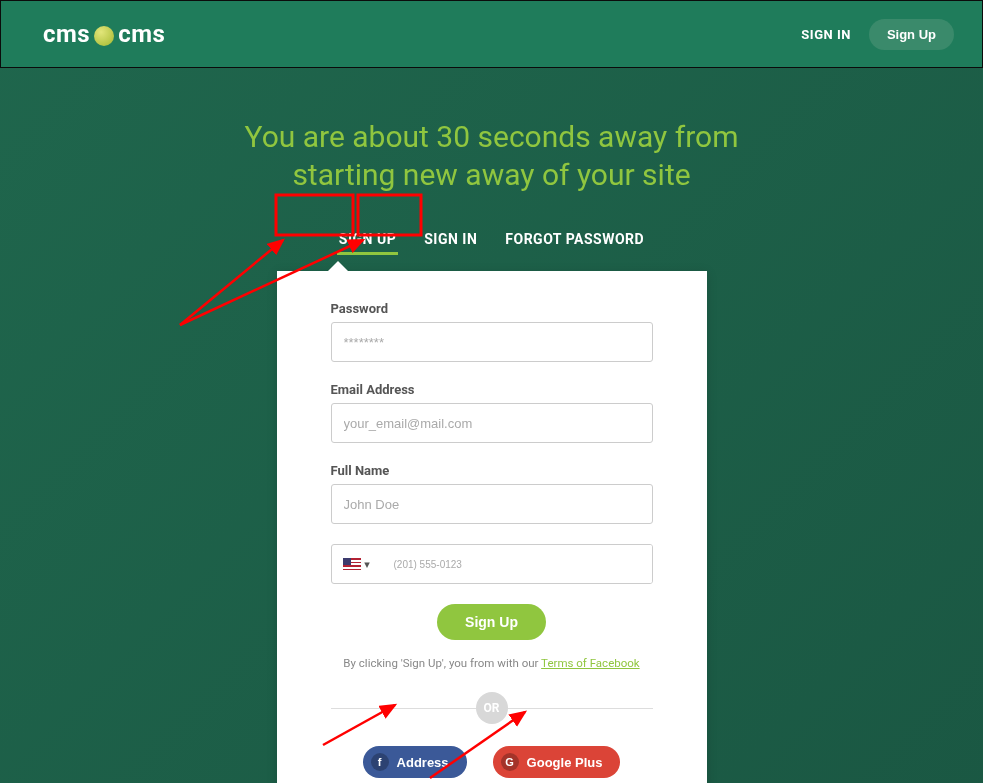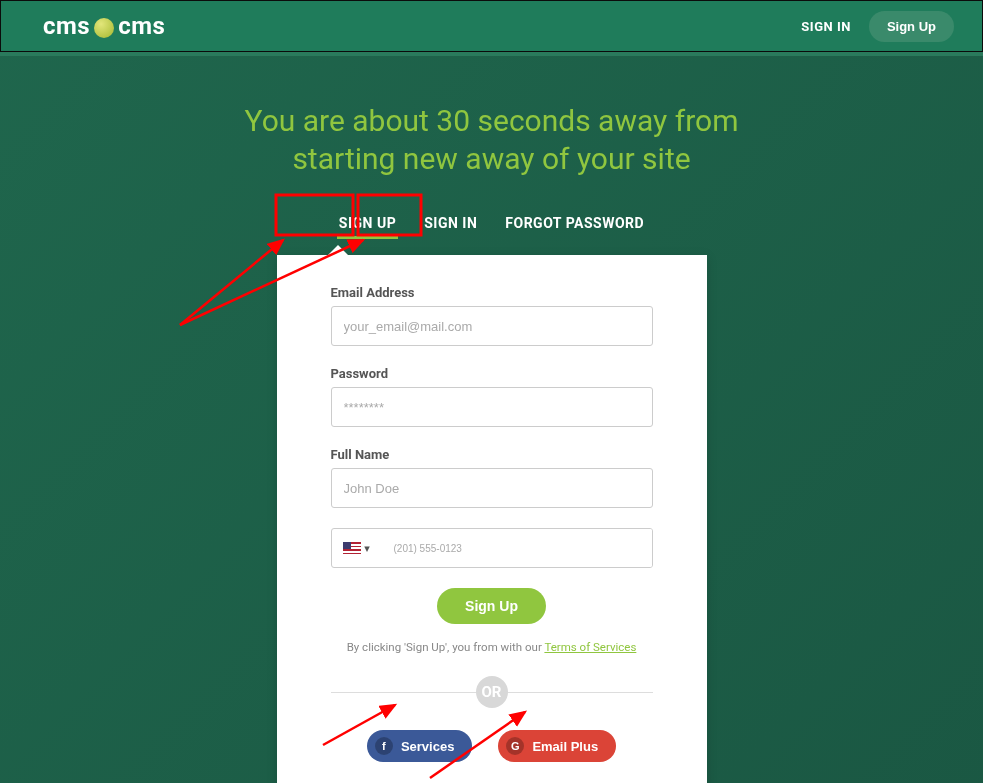--- a/index.html
+++ b/index.html
@@ -14,21 +14,21 @@
   .page-bg {
     position: absolute;
     top: 56px;
     left: 0;
     right: 0;
     bottom: 0;
     background: linear-gradient(135deg, rgba(30,100,75,0.92), rgba(25,85,65,0.92));
   }
   .header {
     position: relative;
-    height: 52px;
+    height: 68px;
     background: #1f7c5b;
     display: flex;
     align-items: center;
     justify-content: space-between;
     padding: 0 28px 0 42px;
     z-index: 2;
     border: 1px solid #0b0b0b;
   }
   .logo {
     display: flex;
@@ -224,21 +224,21 @@
     background: #ddd;
   }
   .divider-badge {
     position: relative;
     display: inline-block;
     width: 32px; height: 32px;
     line-height: 32px;
     border-radius: 50%;
     background: #d8d8d8;
     color: #fff;
-    font-size: 15px;
+    font-size: 12px;
     font-weight: 700;
   }
   .social-row {
     display: flex;
     justify-content: center;
     gap: 26px;
   }
   .social-btn {
     display: flex;
     align-items: center;
@@ -292,62 +292,62 @@
   <div class="tabs">
     <span class="tab active">SIGN UP</span>
     <span class="tab">SIGN IN</span>
     <span class="tab">FORGOT PASSWORD</span>
   </div>
 
   <div class="card-wrap">
     <div class="card">
 
       <div class="field-group">
+        <label class="field-label">Password</label>
+        <input class="field-input" type="password" placeholder="********" style="">
+      </div>
+
+      <div class="field-group">
         <label class="field-label">Email Address</label>
         <input class="field-input" type="email" placeholder="your_email@mail.com" style="">
-      </div>
-
-      <div class="field-group">
-        <label class="field-label">Password</label>
-        <input class="field-input" type="password" placeholder="********" style="">
       </div>
 
       <div class="field-group">
         <label class="field-label">Full Name</label>
         <input class="field-input" type="text" placeholder="John Doe" style="">
       </div>
 
       <div class="field-group">
         <div class="phone-wrap">
           <div class="phone-flag">
             <span class="flag-us"></span>
             <span>▾</span>
           </div>
           <input class="phone-input" type="tel" placeholder="(201) 555-0123" style="">
         </div>
       </div>
 
       <button class="signup-submit">Sign Up</button>
 
       <div class="tos-text">
-        <span>By clicking 'Sign Up', you from with our </span><a class="tos-link">Terms of Services</a>
+        <span>By clicking 'Sign Up', you from with our </span><a class="tos-link">Terms of Facebook</a>
       </div>
 
       <div class="divider">
         <span class="divider-badge">OR</span>
       </div>
 
       <div class="social-row">
         <button class="social-btn fb">
           <span class="social-icon">f</span>
-          <span>Services</span>
+          <span>Address</span>
         </button>
         <button class="social-btn gp">
           <span class="social-icon">G</span>
-          <span>Email Plus</span>
+          <span>Google Plus</span>
         </button>
       </div>
 
     </div>
   </div>
 </div>
 
 <svg class="annot" viewBox="0 0 983 783">
   <defs>
     <marker id="arrowhead" markerWidth="8" markerHeight="8" refX="6" refY="3" orient="auto">

